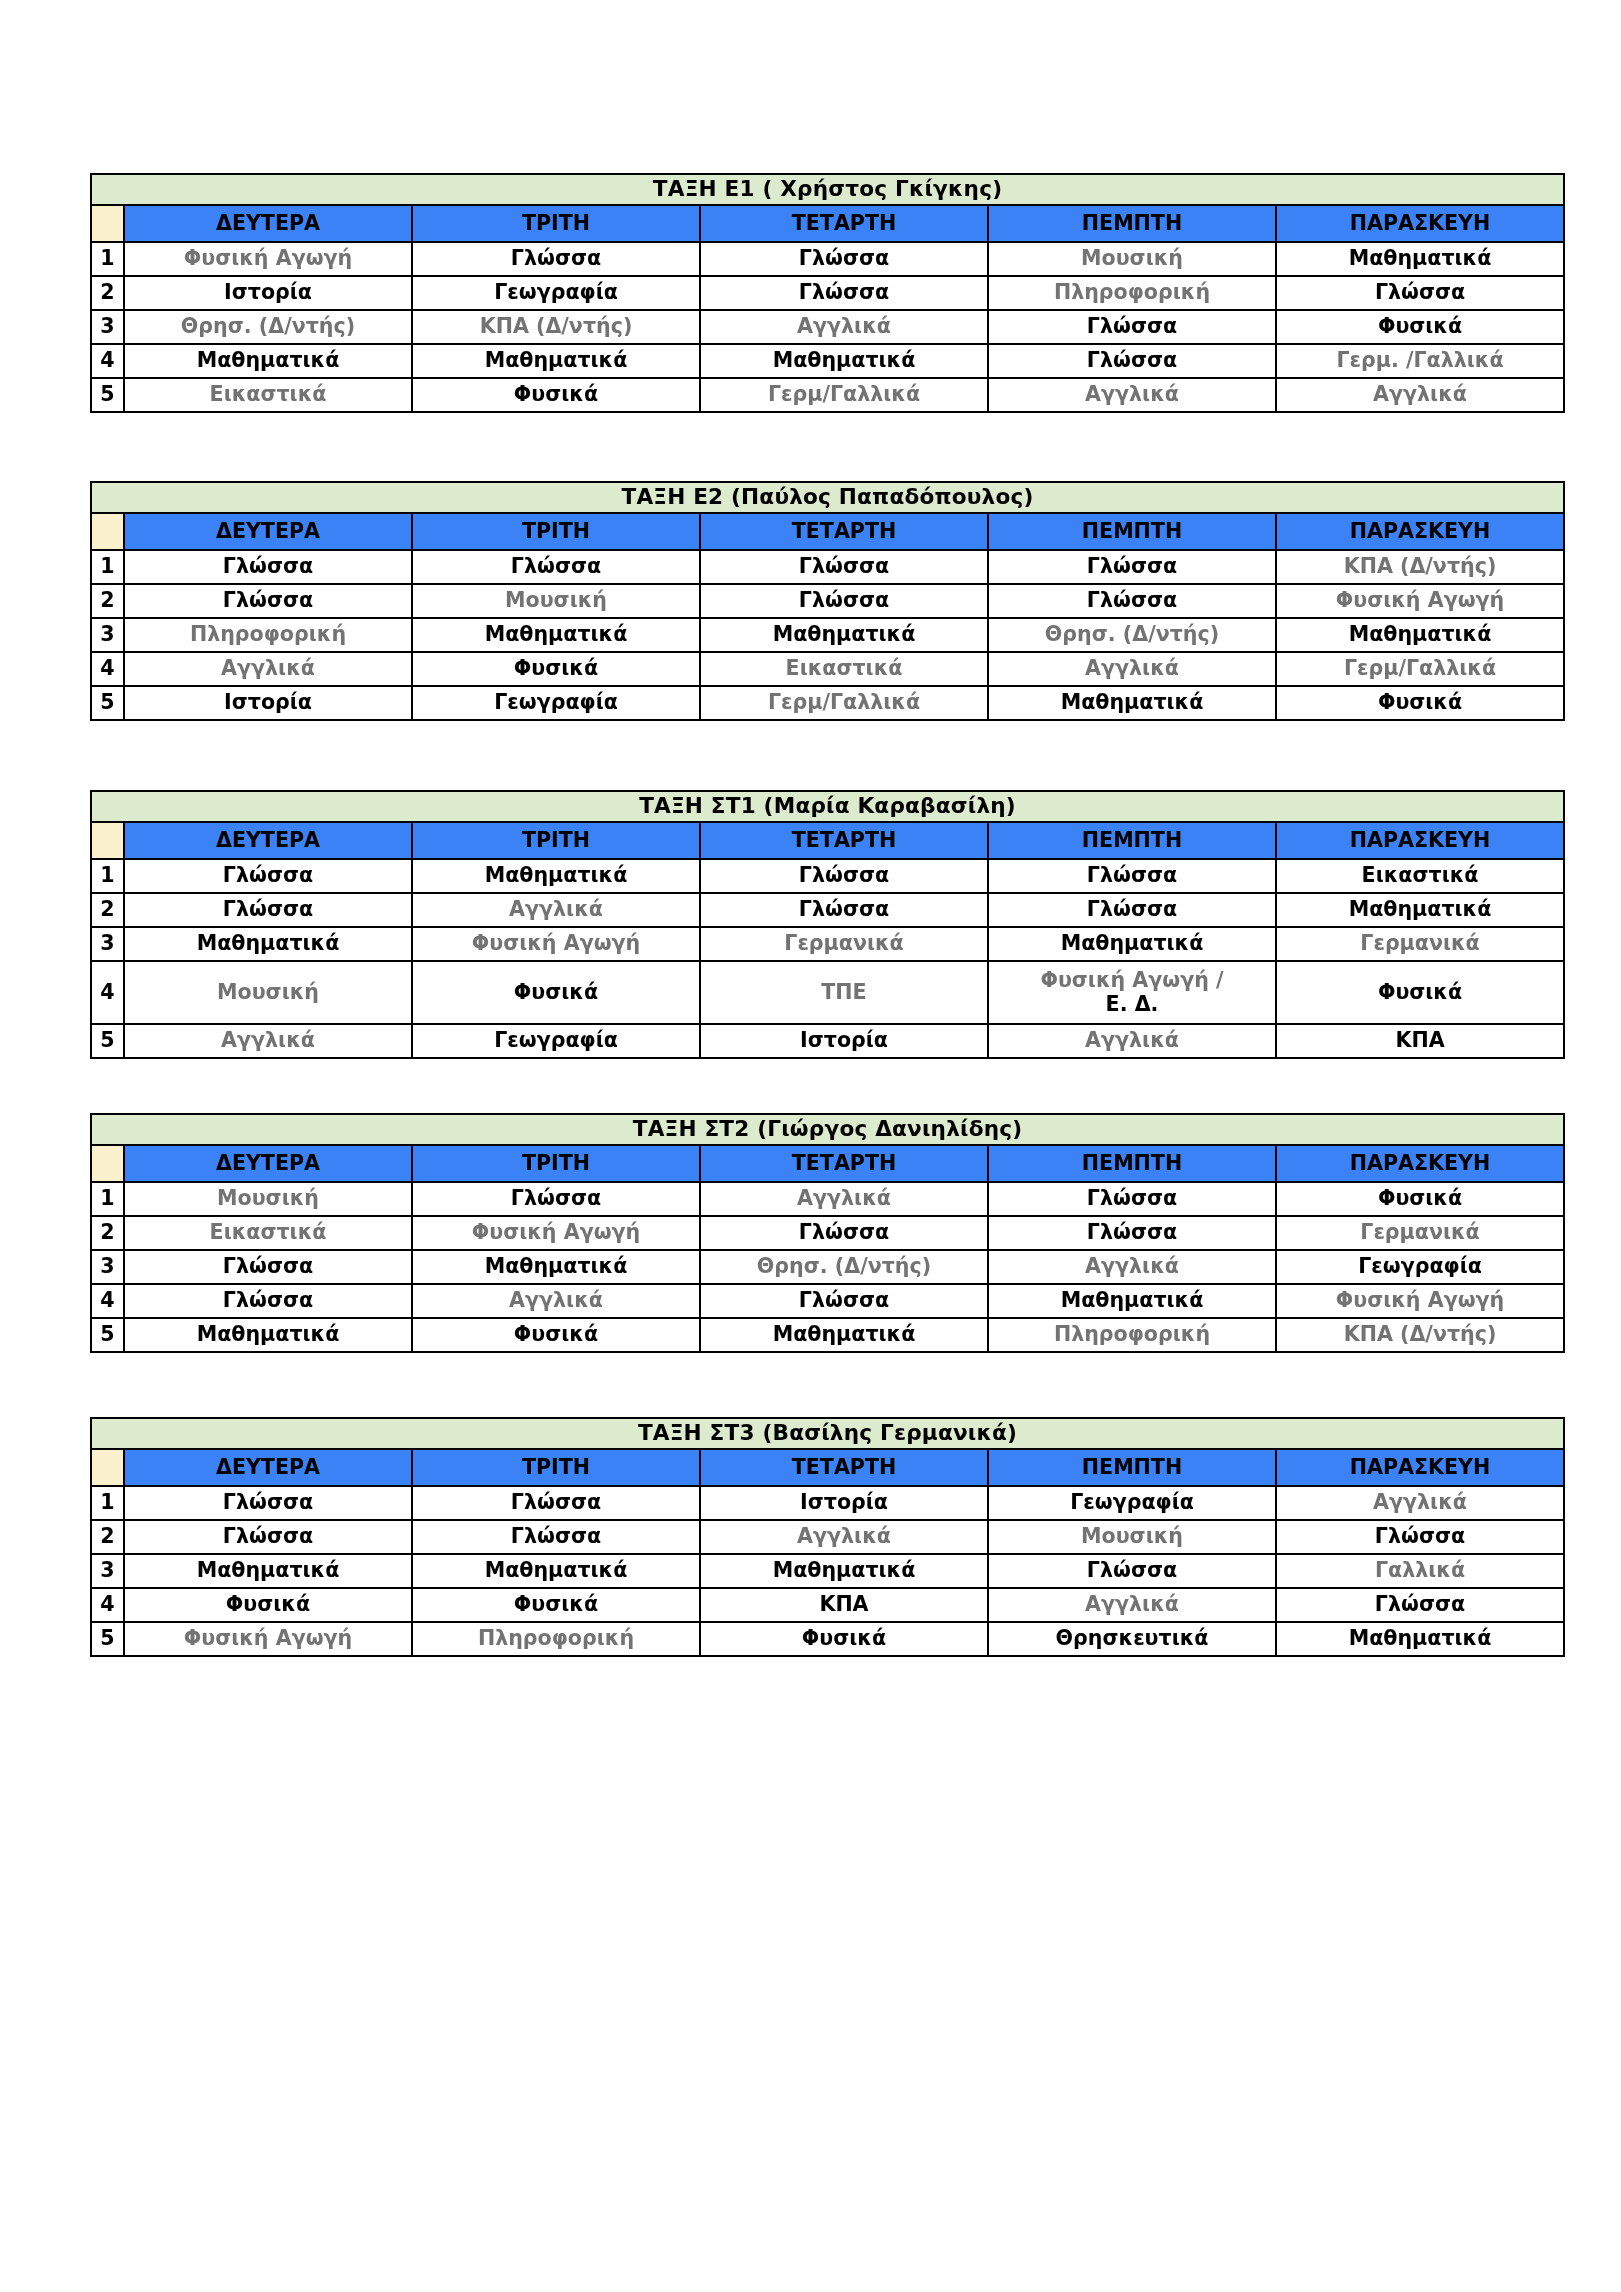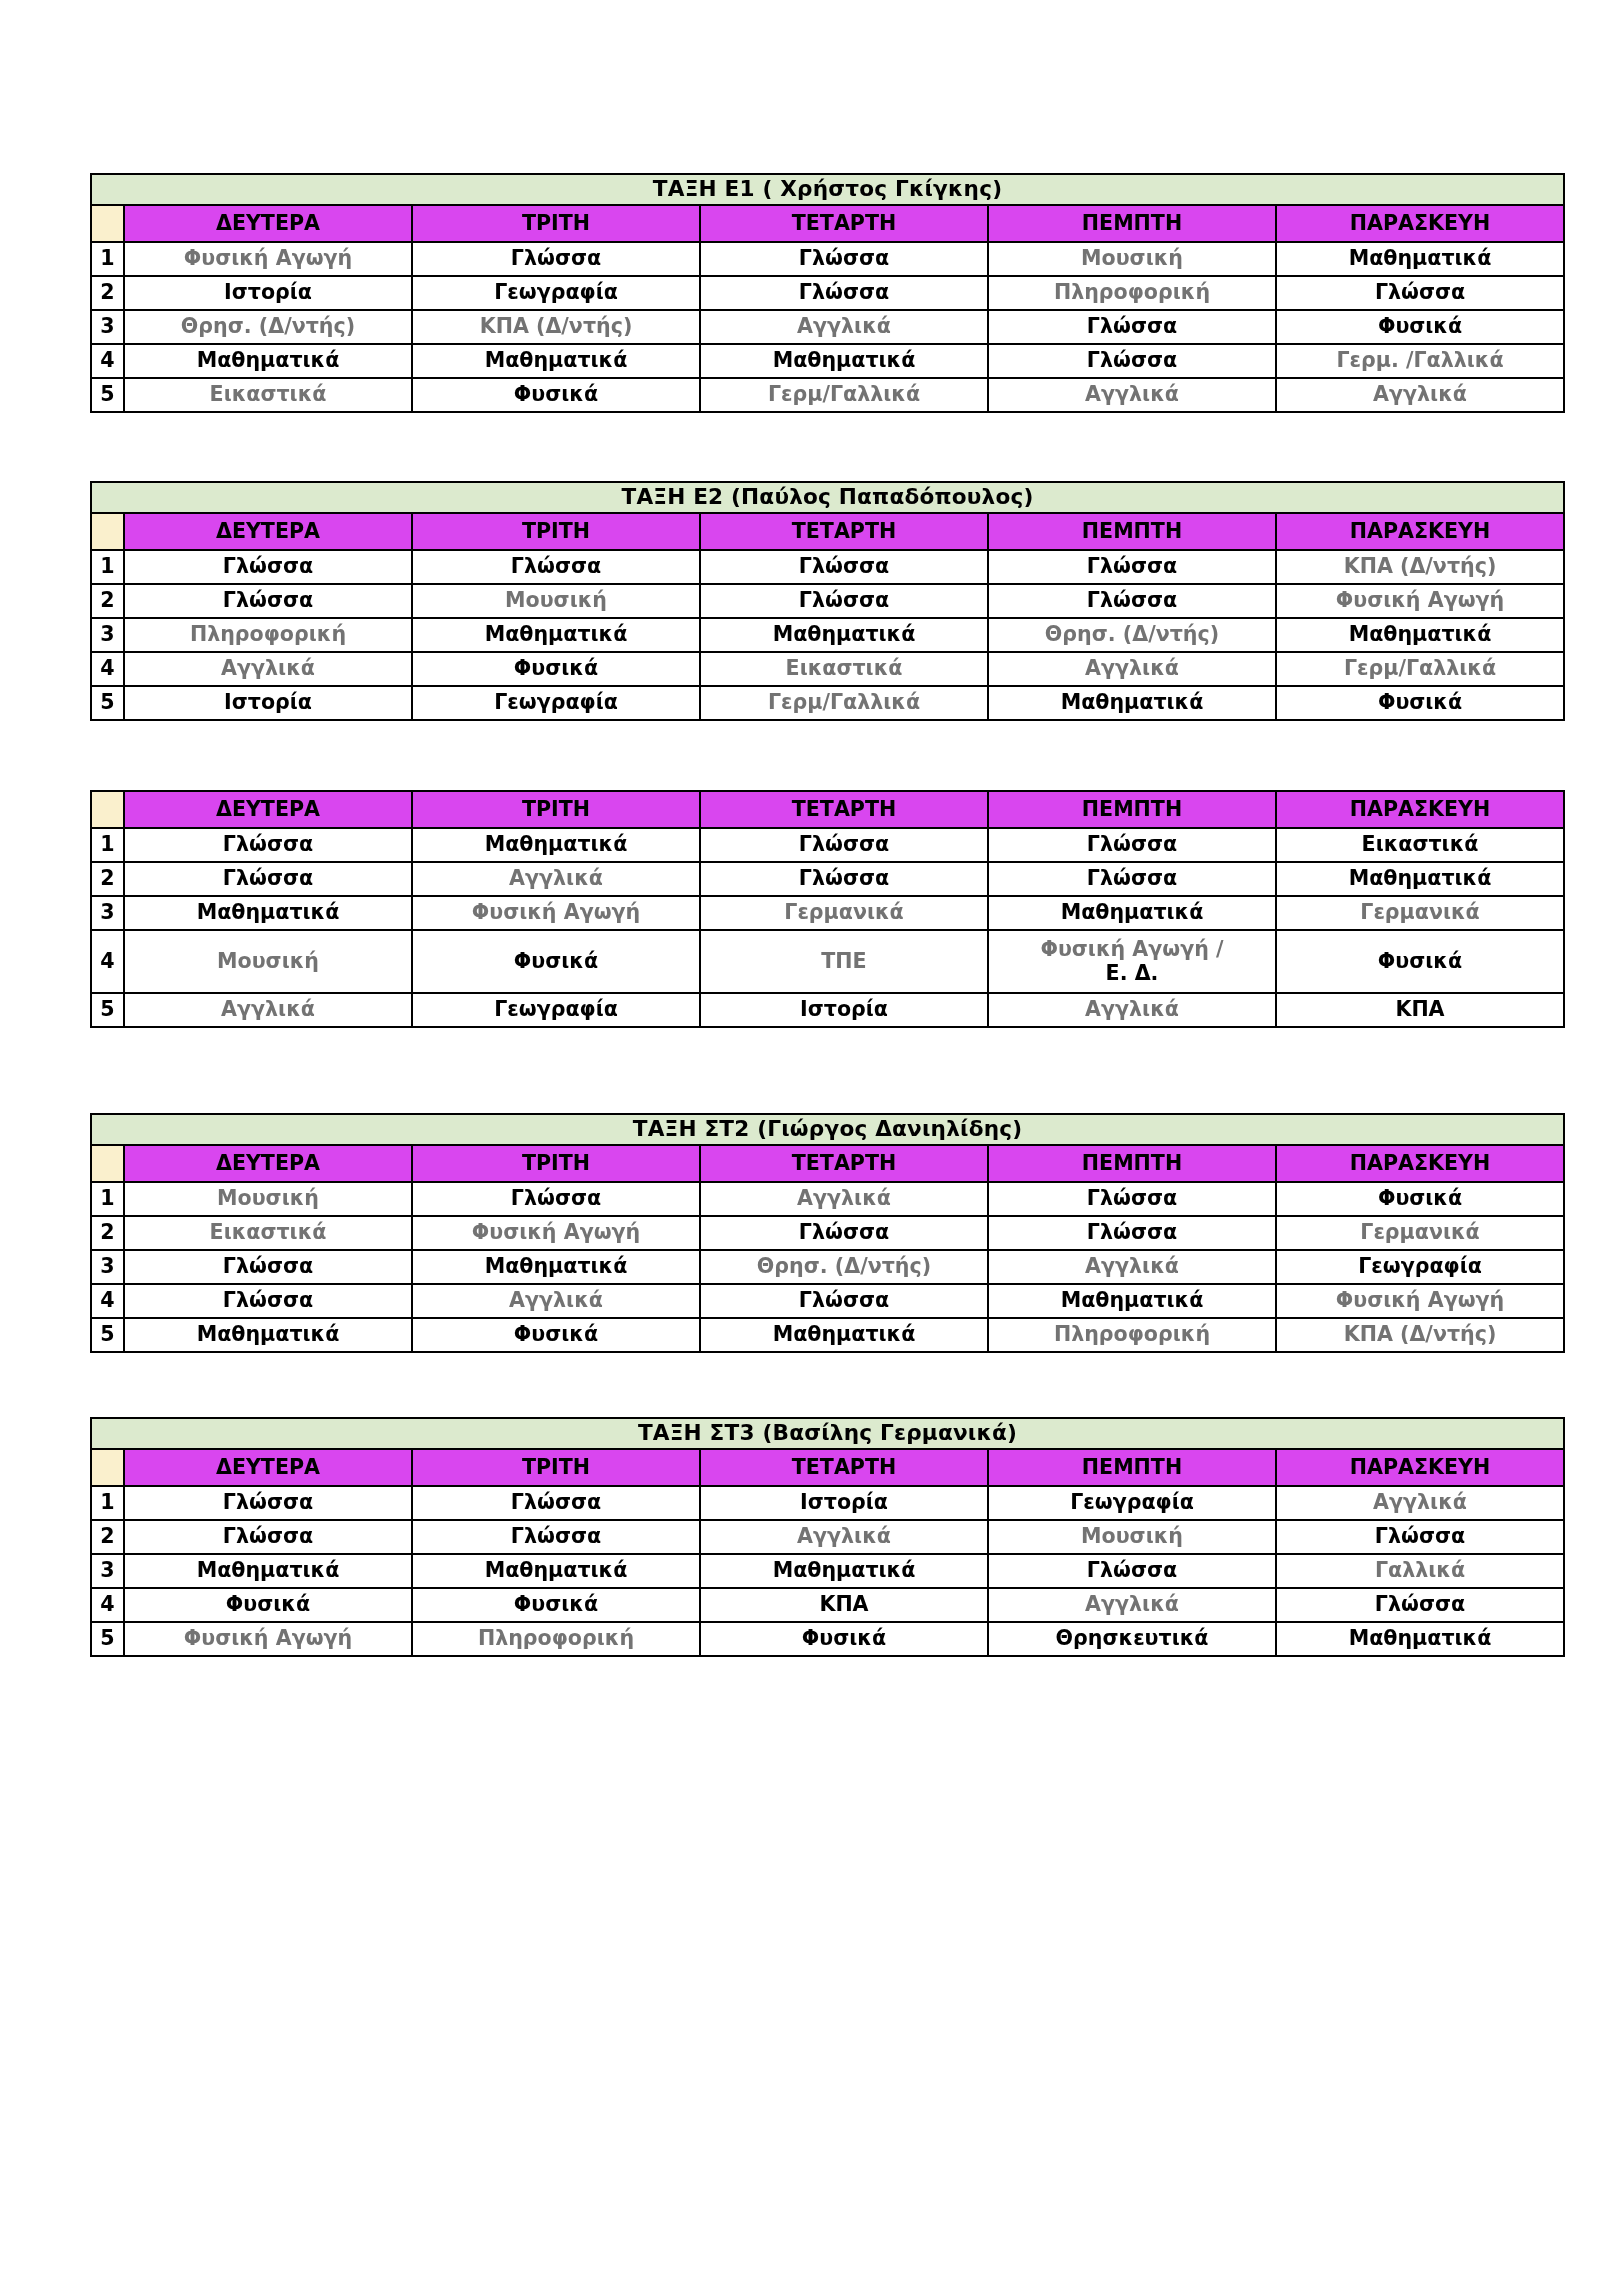--- a/index.html
+++ b/index.html
@@ -57,21 +57,21 @@
     border-right: none;
     border-top: none;
     border-bottom: 2px solid #000000;
     font-size: 21.6px;
     font-weight: bold;
     letter-spacing: 0.2px;
   }
 
   
   tr.head-row th {
-    background: #d946ef;
+    background: #3b82f6;
     height: 35px;
     font-size: 20.6px;
     font-weight: bold;
   }
   tr.head-row th.corner {
     background: #faf0cd;
   }
 
   
   tr.body-row td {
@@ -229,20 +229,23 @@
       <table class="timetable" style="top: 790px;">
         <colgroup>
           <col class="c-num">
           <col class="c-day">
           <col class="c-day">
           <col class="c-day">
           <col class="c-day">
           <col class="c-day">
         </colgroup>
         <thead>
+          <tr class="title-row">
+            <td colspan="6">ΤΑΞΗ ΣΤ1 (Μαρία Καραβασίλη)</td>
+          </tr>
           <tr class="head-row">
             <th class="corner"></th>
             <th>ΔΕΥΤΕΡΑ</th>
             <th>ΤΡΙΤΗ</th>
             <th>ΤΕΤΑΡΤΗ</th>
             <th>ΠΕΜΠΤΗ</th>
             <th>ΠΑΡΑΣΚΕΥΗ</th>
           </tr>
         </thead>
         <tbody>

